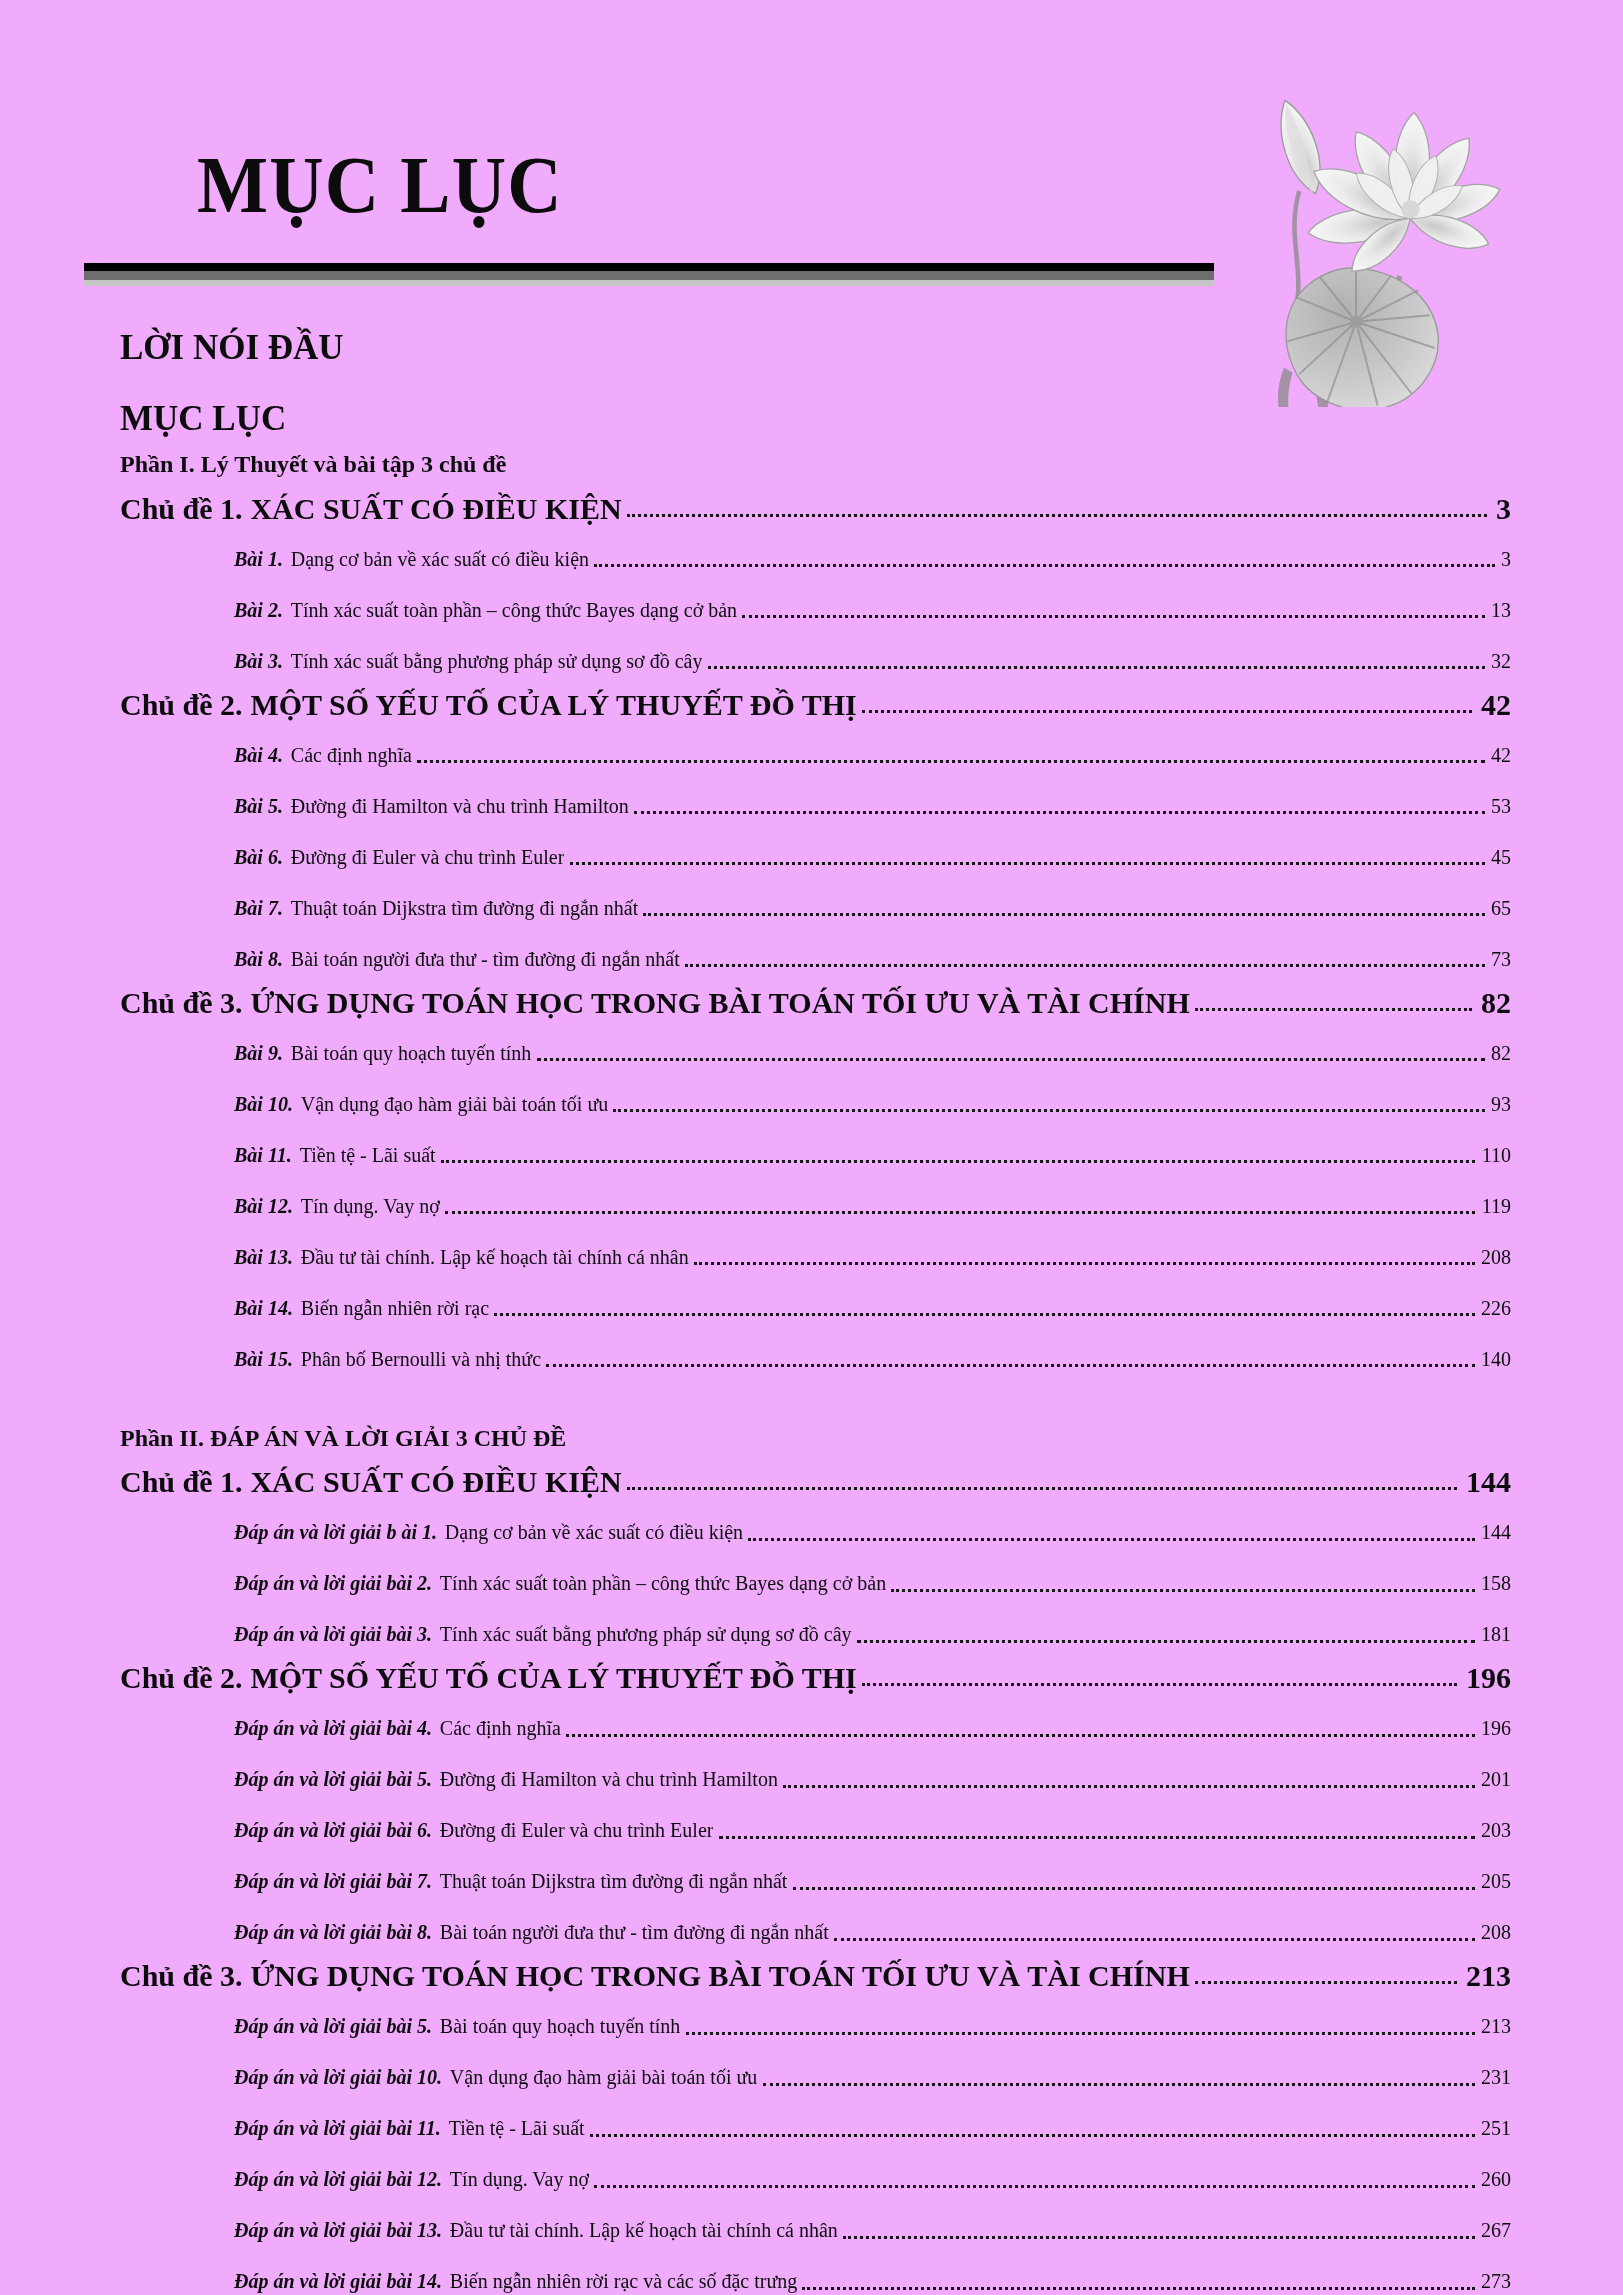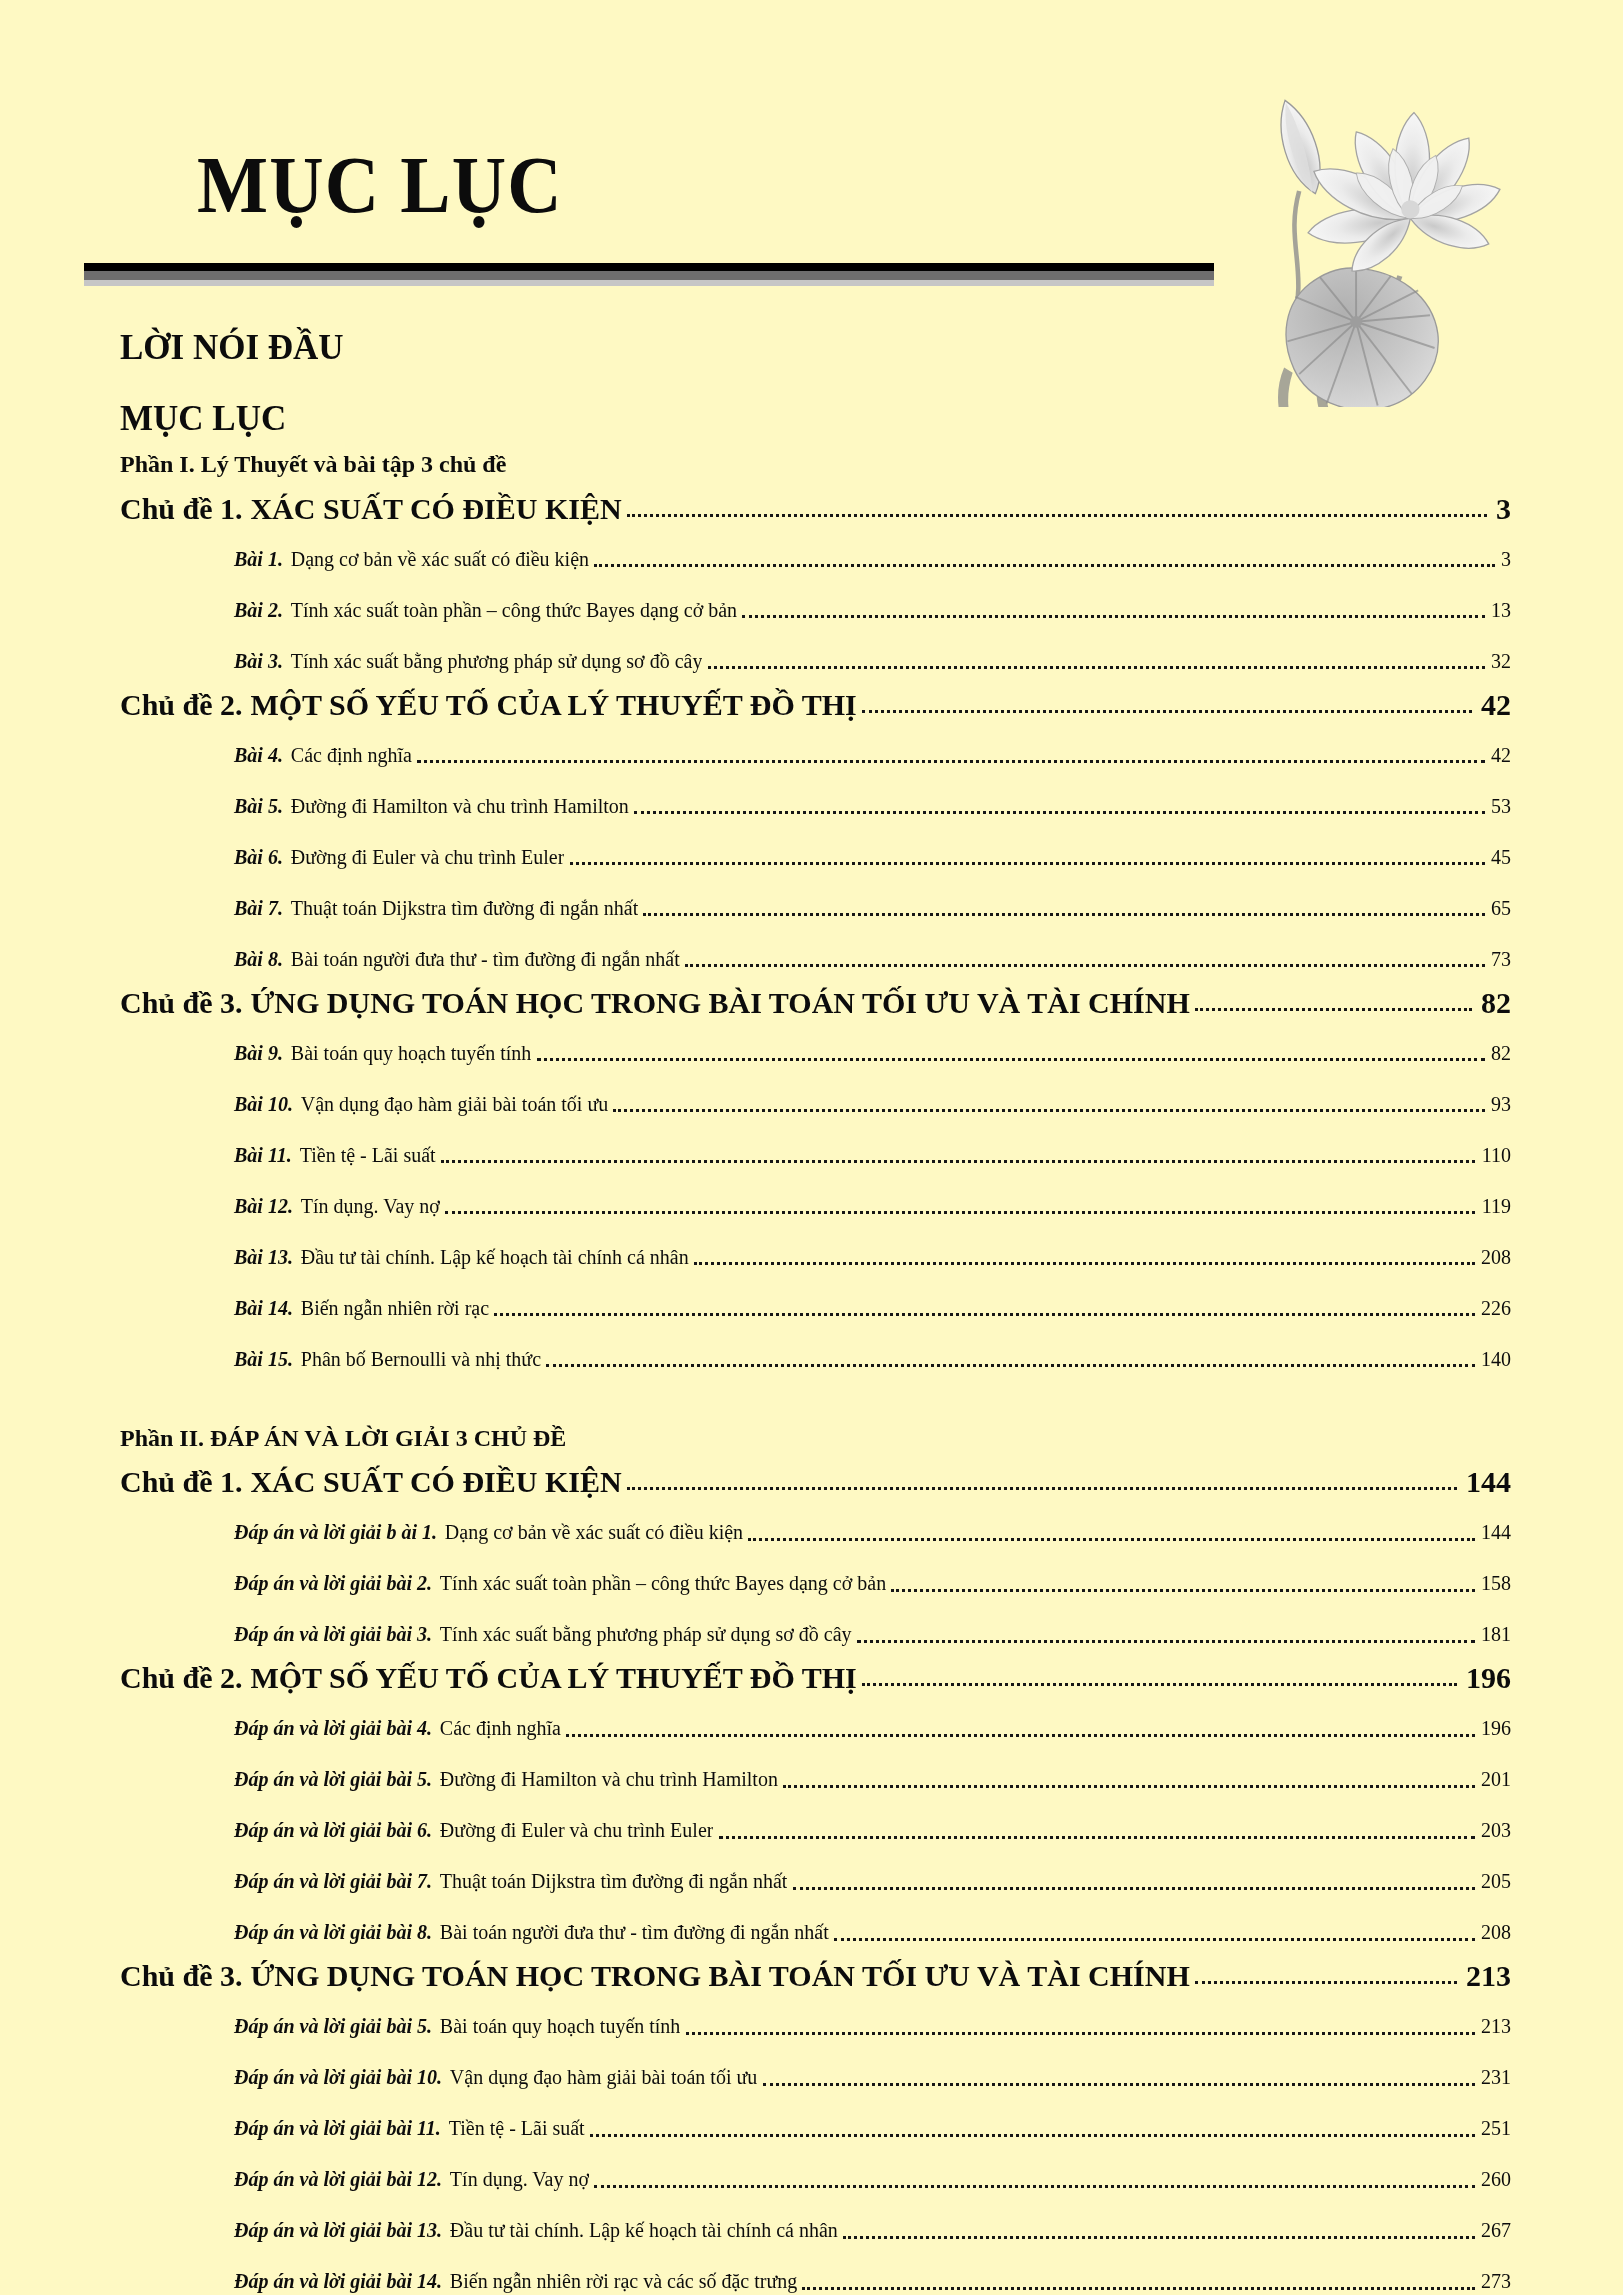--- a/index.html
+++ b/index.html
@@ -1,20 +1,20 @@
 <!DOCTYPE html>
 <html lang="vi" style="font-size:10.5px"><head>
 <meta charset="utf-8">
 <style>
   html,body{margin:0;padding:0;background:#ffffff;}
   .page{
     position:relative;
     width:1623px;
     height:2295px;
-    background:#fef9c3;
+    background:#f0abfc;
     color:#0c0c0c;
     font-family:"Liberation Serif","DejaVu Serif",serif;
     box-sizing:border-box;
     padding:0 112px 0 120px;
     overflow:hidden;
   }
   
   .doc-title{
     margin:0 0 0 77px;
     padding-top:145px;

